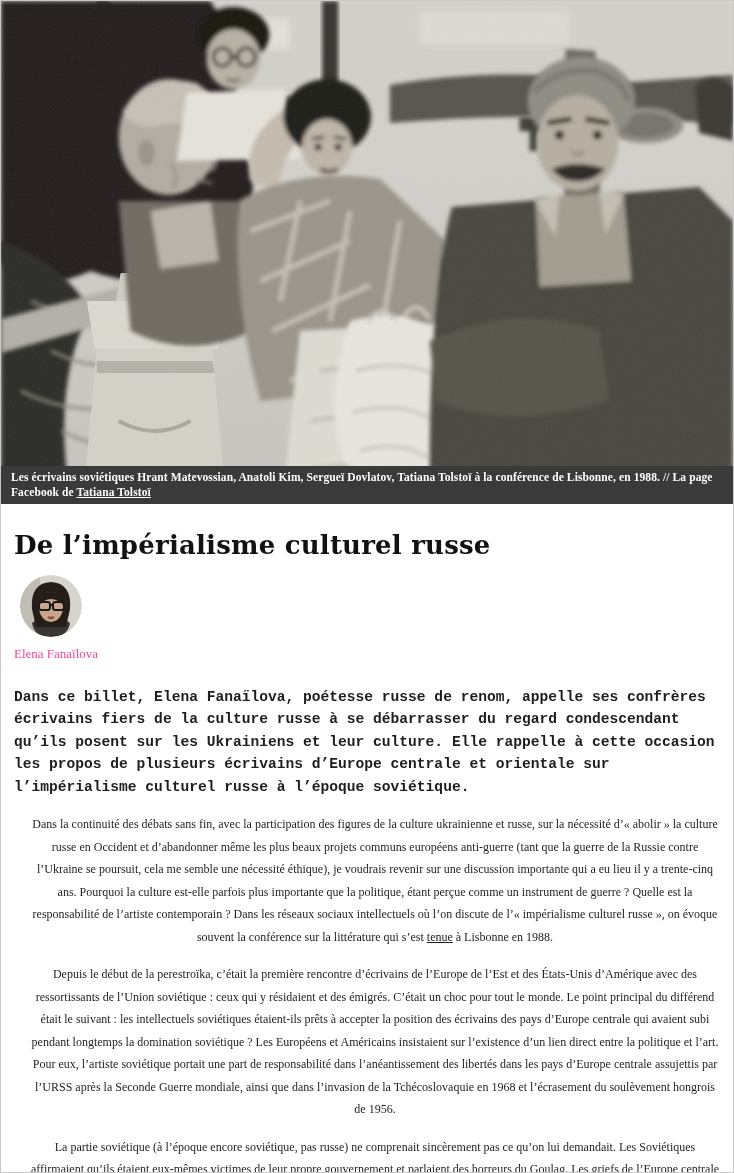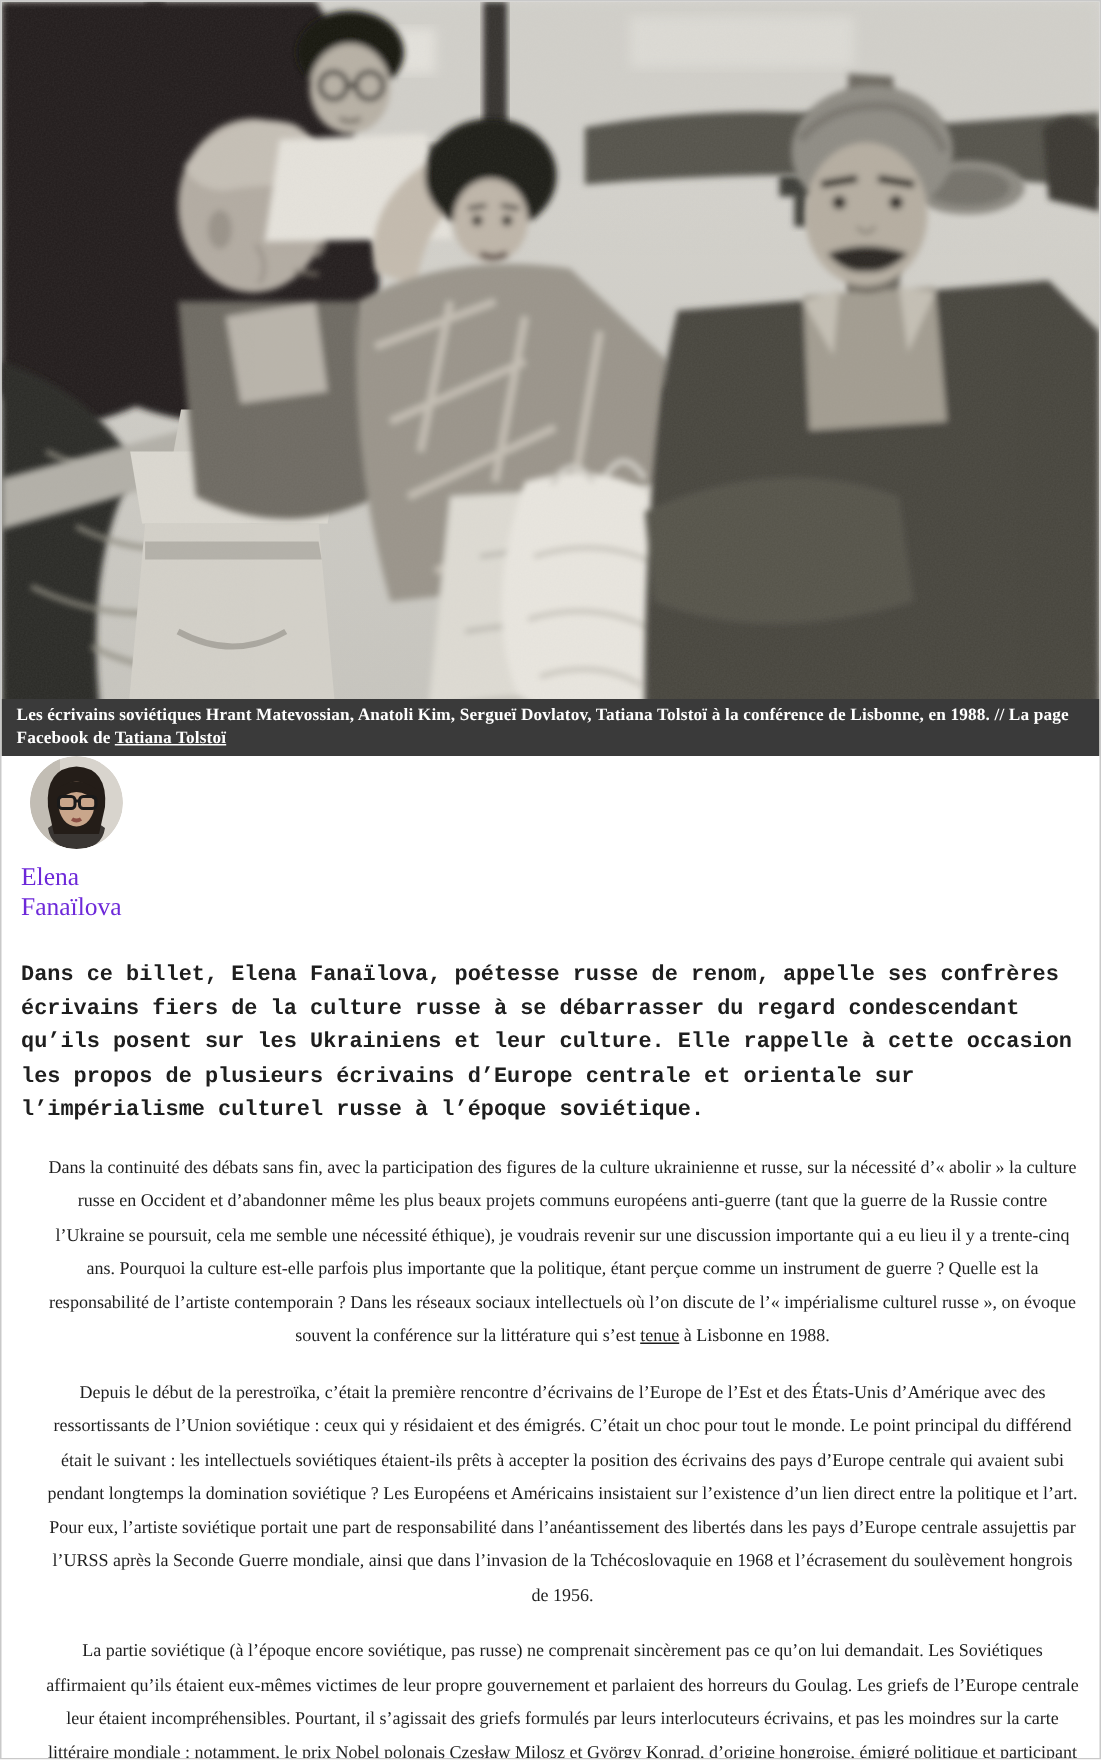--- a/index.html
+++ b/index.html
@@ -22,21 +22,21 @@
   .content{padding:0 13px;}
   h1.title{
     font-family:"DejaVu Serif",serif;font-weight:bold;
     font-size:26px;line-height:1.15;letter-spacing:.2px;
     margin:27px 0 14px 0;color:#121212;
   }
   .byline{display:flex;align-items:flex-start;}
   .author-col{width:90px;flex:0 0 auto;}
   .avatar{width:62px;height:62px;border-radius:50%;overflow:hidden;margin-left:6px;cursor:pointer;}
   .avatar svg{display:block;width:62px;height:62px;}
-  .author-name{font-size:17px;color:#6d28d9;margin-top:9px;}
+  .author-name{font-size:13px;color:#ec4899;margin-top:9px;}
   .meta-col{padding-top:7px;font-size:14px;line-height:1.5;color:#222;}
   .read-time{font-style:italic;}
   .rubrique-label{letter-spacing:.4px;font-size:13px;}
   .rubrique-link{color:#33404d;text-decoration:none;cursor:pointer;margin-left:8px;}
   p.intro{
     font-weight:bold;font-size:14.6px;line-height:22.5px;margin:24px 0 0 0;font-family:Liberation Mono, monospace;
   }
   p.para{font-size:12px;line-height:22.5px;margin:15px 0 0 16px;text-align:center;}
   p.para a.inline-link{color:#1e1e1e;text-decoration:underline;cursor:pointer;}
 </style>
@@ -210,20 +210,21 @@
 
       <path d="M696,84 Q716,70 730,84 L734,86 L734,140 L700,132 Z" fill="#3a3833" filter="url(#soft)"></path>
 
       <rect width="734" height="503" filter="url(#grain)" opacity="0.10"></rect>
     </svg>
 
     <figcaption class="hero-caption"><span>Les écrivains soviétiques Hrant Matevossian, Anatoli Kim, Sergueï Dovlatov, Tatiana Tolstoï à la conférence de Lisbonne, en 1988. // La page Facebook de </span><a>Tatiana Tolstoï</a></figcaption>
   </figure>
 
   <main class="content">
+    <h1 class="title">De l’impérialisme culturel russe</h1>
 
     <div class="byline">
       <div class="author-col">
         <div class="avatar">
           <svg viewBox="0 0 62 62">
             <defs>
                 <clipPath id="avclip">
                   <circle cx="31" cy="31" r="31"></circle>
                 </clipPath>
               </defs>

